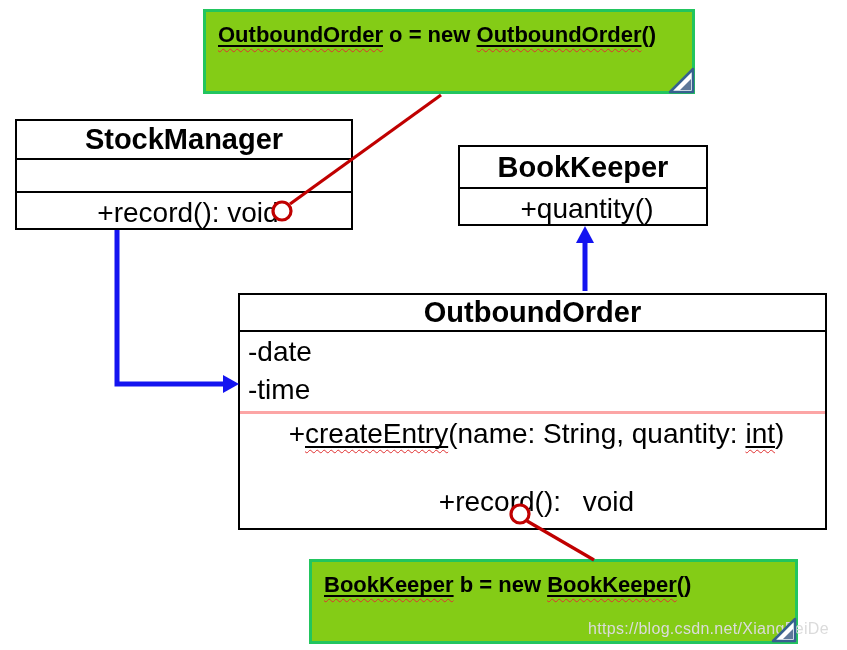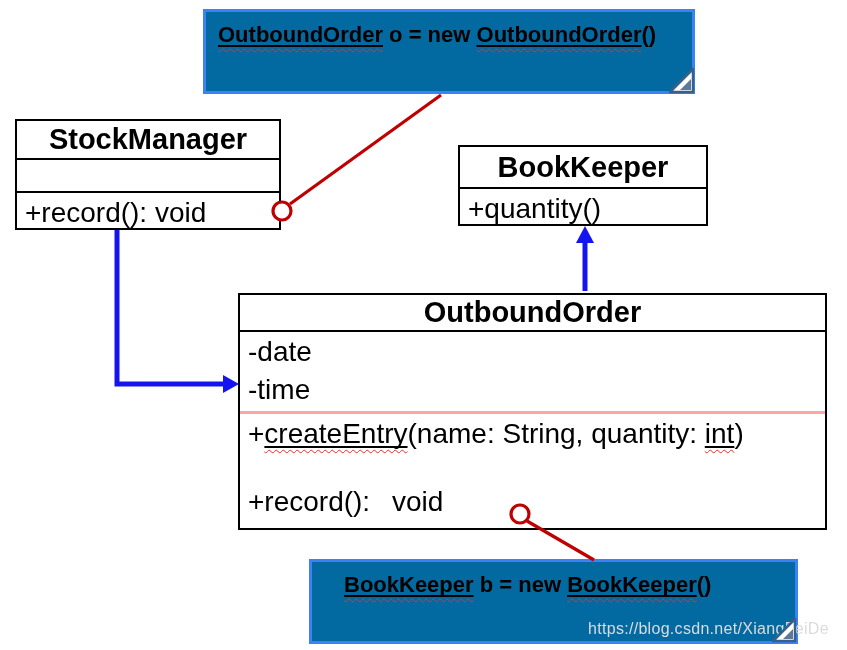--- a/index.html
+++ b/index.html
@@ -11,25 +11,25 @@
   .uml-class{
     position:absolute;background:#fff;border:2px solid #000;
     box-sizing:border-box;display:flex;flex-direction:column;
   }
   .uml-title{
     font-weight:bold;font-size:29px;text-align:center;
     border-bottom:2px solid #000;display:flex;align-items:center;justify-content:center;
     flex:0 0 auto;
   }
   .uml-attrs{border-bottom:2px solid #000;flex:0 0 auto;overflow:hidden;}
-  .uml-methods{flex:1 1 auto;overflow:visible;}
+  .uml-methods{flex:1 1 auto;overflow:visible;text-align:center;}
   .uml-attrs .row,.uml-methods .row{
     font-size:28px;padding-left:8px;white-space:nowrap;
   }
-  .stock{left:15px;top:119px;width:266px;height:111px;}
+  .stock{left:15px;top:119px;width:338px;height:111px;}
   .stock .uml-title{height:37px;}
   .stock .uml-attrs{height:31px;}
   .stock .uml-methods .row{line-height:40px;}
   .book{left:458px;top:145px;width:250px;height:81px;}
   .book .uml-title{height:40px;}
   .book .uml-methods .row{line-height:39px;}
   .outbound{left:238px;top:293px;width:589px;height:237px;}
   .outbound .uml-title{height:35px;}
   .outbound .uml-attrs{height:78px;border-bottom:3px solid #fca5a5;padding-top:1px;}
   .outbound .uml-attrs .row{line-height:38px;}
@@ -41,27 +41,27 @@
     text-decoration-color:#E03030;text-decoration-thickness:1px;
     text-underline-offset:6px;text-decoration-skip-ink:none;
   }
   .sq-in{
     text-decoration-line:underline;text-decoration-style:solid;
     text-decoration-color:currentColor;text-decoration-thickness:1.5px;
     text-underline-offset:3px;text-decoration-skip-ink:none;
   }
   
   .note{
-    position:absolute;background:#0369a1;border:3px solid #3b82f6;
+    position:absolute;background:#84cc16;border:3px solid #22c55e;
     box-sizing:border-box;z-index:5;
   }
   .note .note-text{padding:7px 12px 0 12px;font-size:22px;font-weight:bold;}
   .note .note-text .row{line-height:32px;white-space:nowrap;}
   .note-top{left:203px;top:9px;width:492px;height:85px;}
-  .note-bottom{left:309px;top:559px;width:489px;height:85px;padding-left:20px;}
+  .note-bottom{left:309px;top:559px;width:489px;height:85px;}
   
   .watermark{
     position:absolute;left:588px;top:620px;z-index:8;
     font-size:16px;color:#DBDBDB;white-space:nowrap;letter-spacing:0.3px;
   }
   
   .overlay{position:absolute;left:0;top:0;z-index:12;pointer-events:none;}
   .red-stroke{stroke:#C00000;stroke-width:3.2;fill:none;}
   .red-anchor{stroke:#C00000;stroke-width:3.2;fill:#fff;}
   .blue-stroke{stroke:#1414F0;stroke-width:5;fill:none;}

